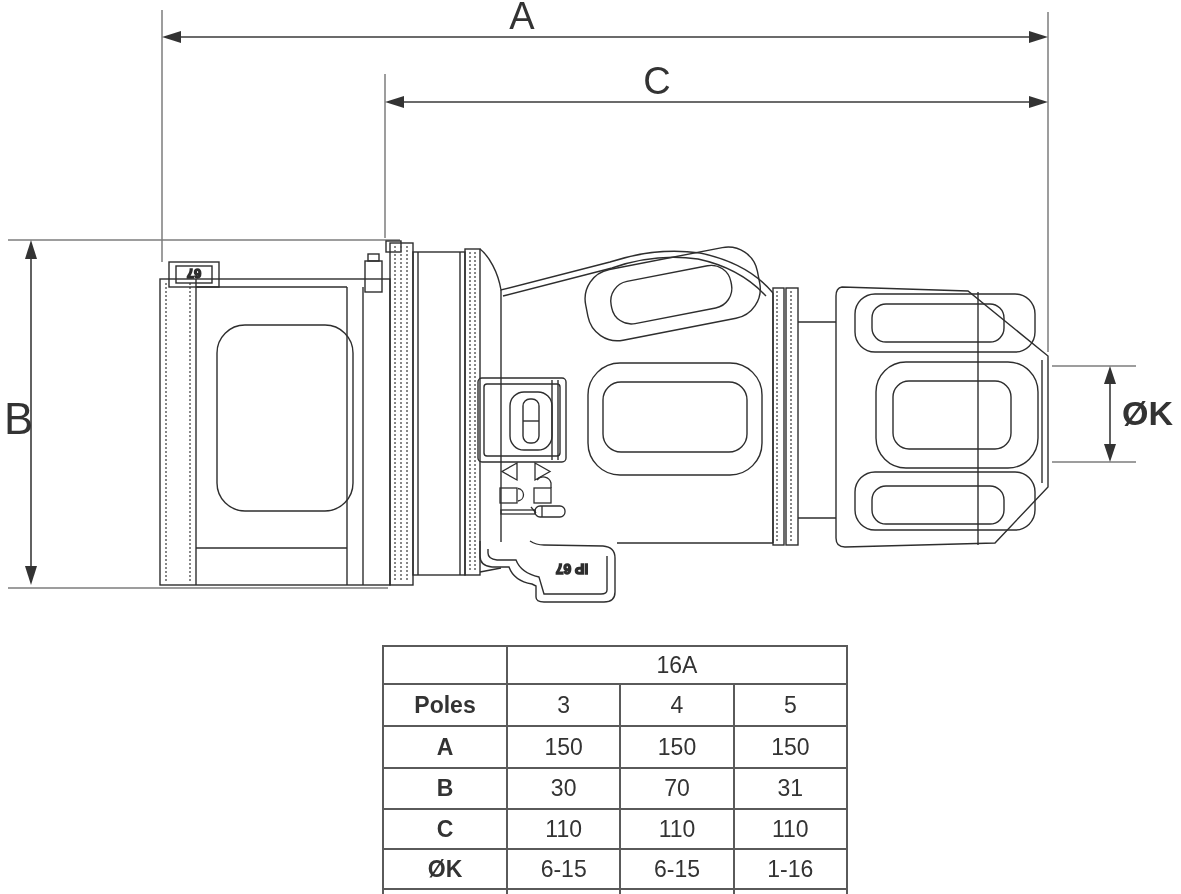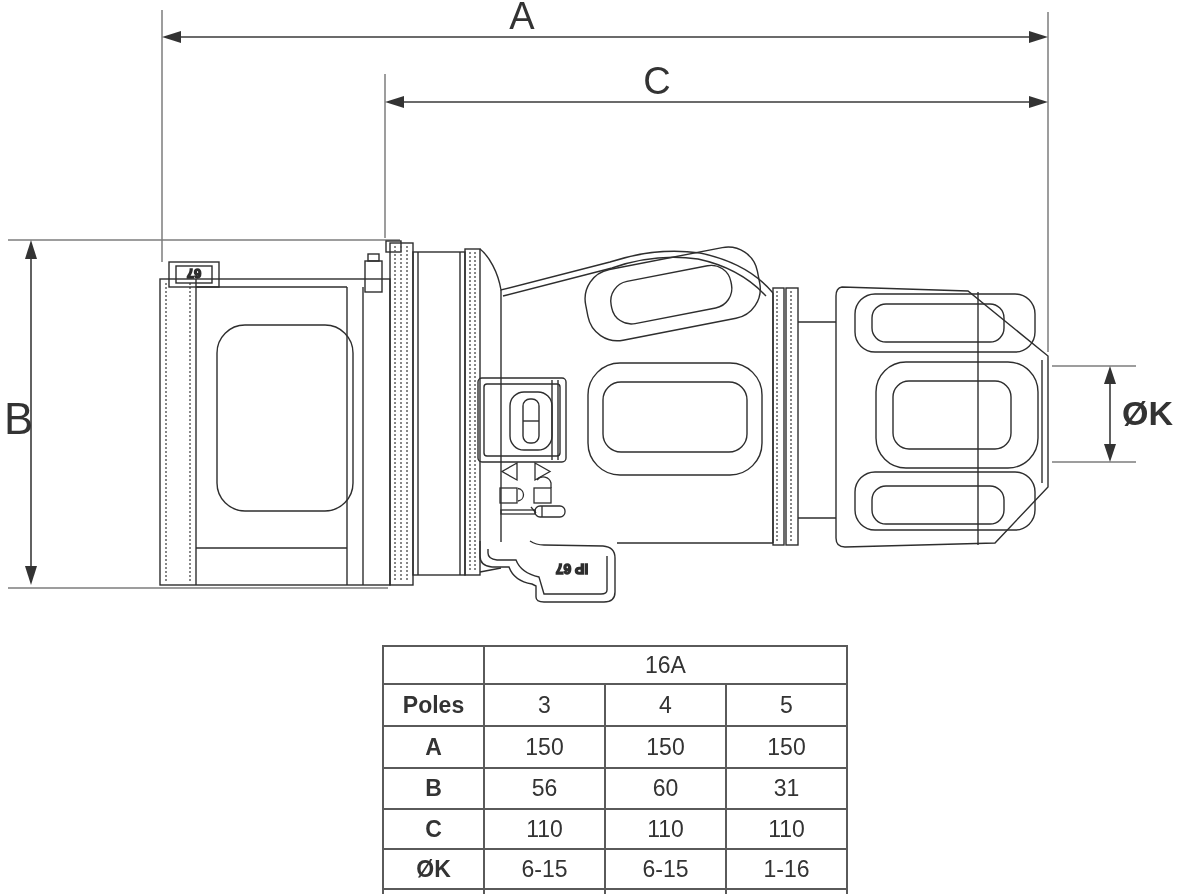--- a/index.html
+++ b/index.html
@@ -32,21 +32,21 @@
     width: 466px;
     color: #333333;
     font-size: 23px;
   }
   table.spec-table td {
     border: 2px solid #5a5a5a;
     text-align: center;
     vertical-align: middle;
     padding: 0;
   }
-  td.c0 { width: 101px; }
+  td.c0 { width: 124px; }
   td.c1 { width: 112px; }
   td.c2 { width: 114px; }
   td.c3 { width: 116px; }
   tr.r0 td { height: 38px; }
   tr.r1 td { height: 42px; }
   tr.r2 td { height: 42px; }
   tr.r3 td { height: 41px; }
   tr.r4 td { height: 40px; }
   tr.r5 td { height: 40px; }
   tr.r6 td { height: 22px; }
@@ -242,22 +242,22 @@
           <td class="c3">5</td>
         </tr>
         <tr class="r2">
           <td class="c0 row-label">A</td>
           <td class="c1">150</td>
           <td class="c2">150</td>
           <td class="c3">150</td>
         </tr>
         <tr class="r3">
           <td class="c0 row-label">B</td>
-          <td class="c1">56</td>
-          <td class="c2">60</td>
+          <td class="c1">30</td>
+          <td class="c2">70</td>
           <td class="c3">31</td>
         </tr>
         <tr class="r4">
           <td class="c0 row-label">C</td>
           <td class="c1">110</td>
           <td class="c2">110</td>
           <td class="c3">110</td>
         </tr>
         <tr class="r5">
           <td class="c0 row-label">ØK</td>

